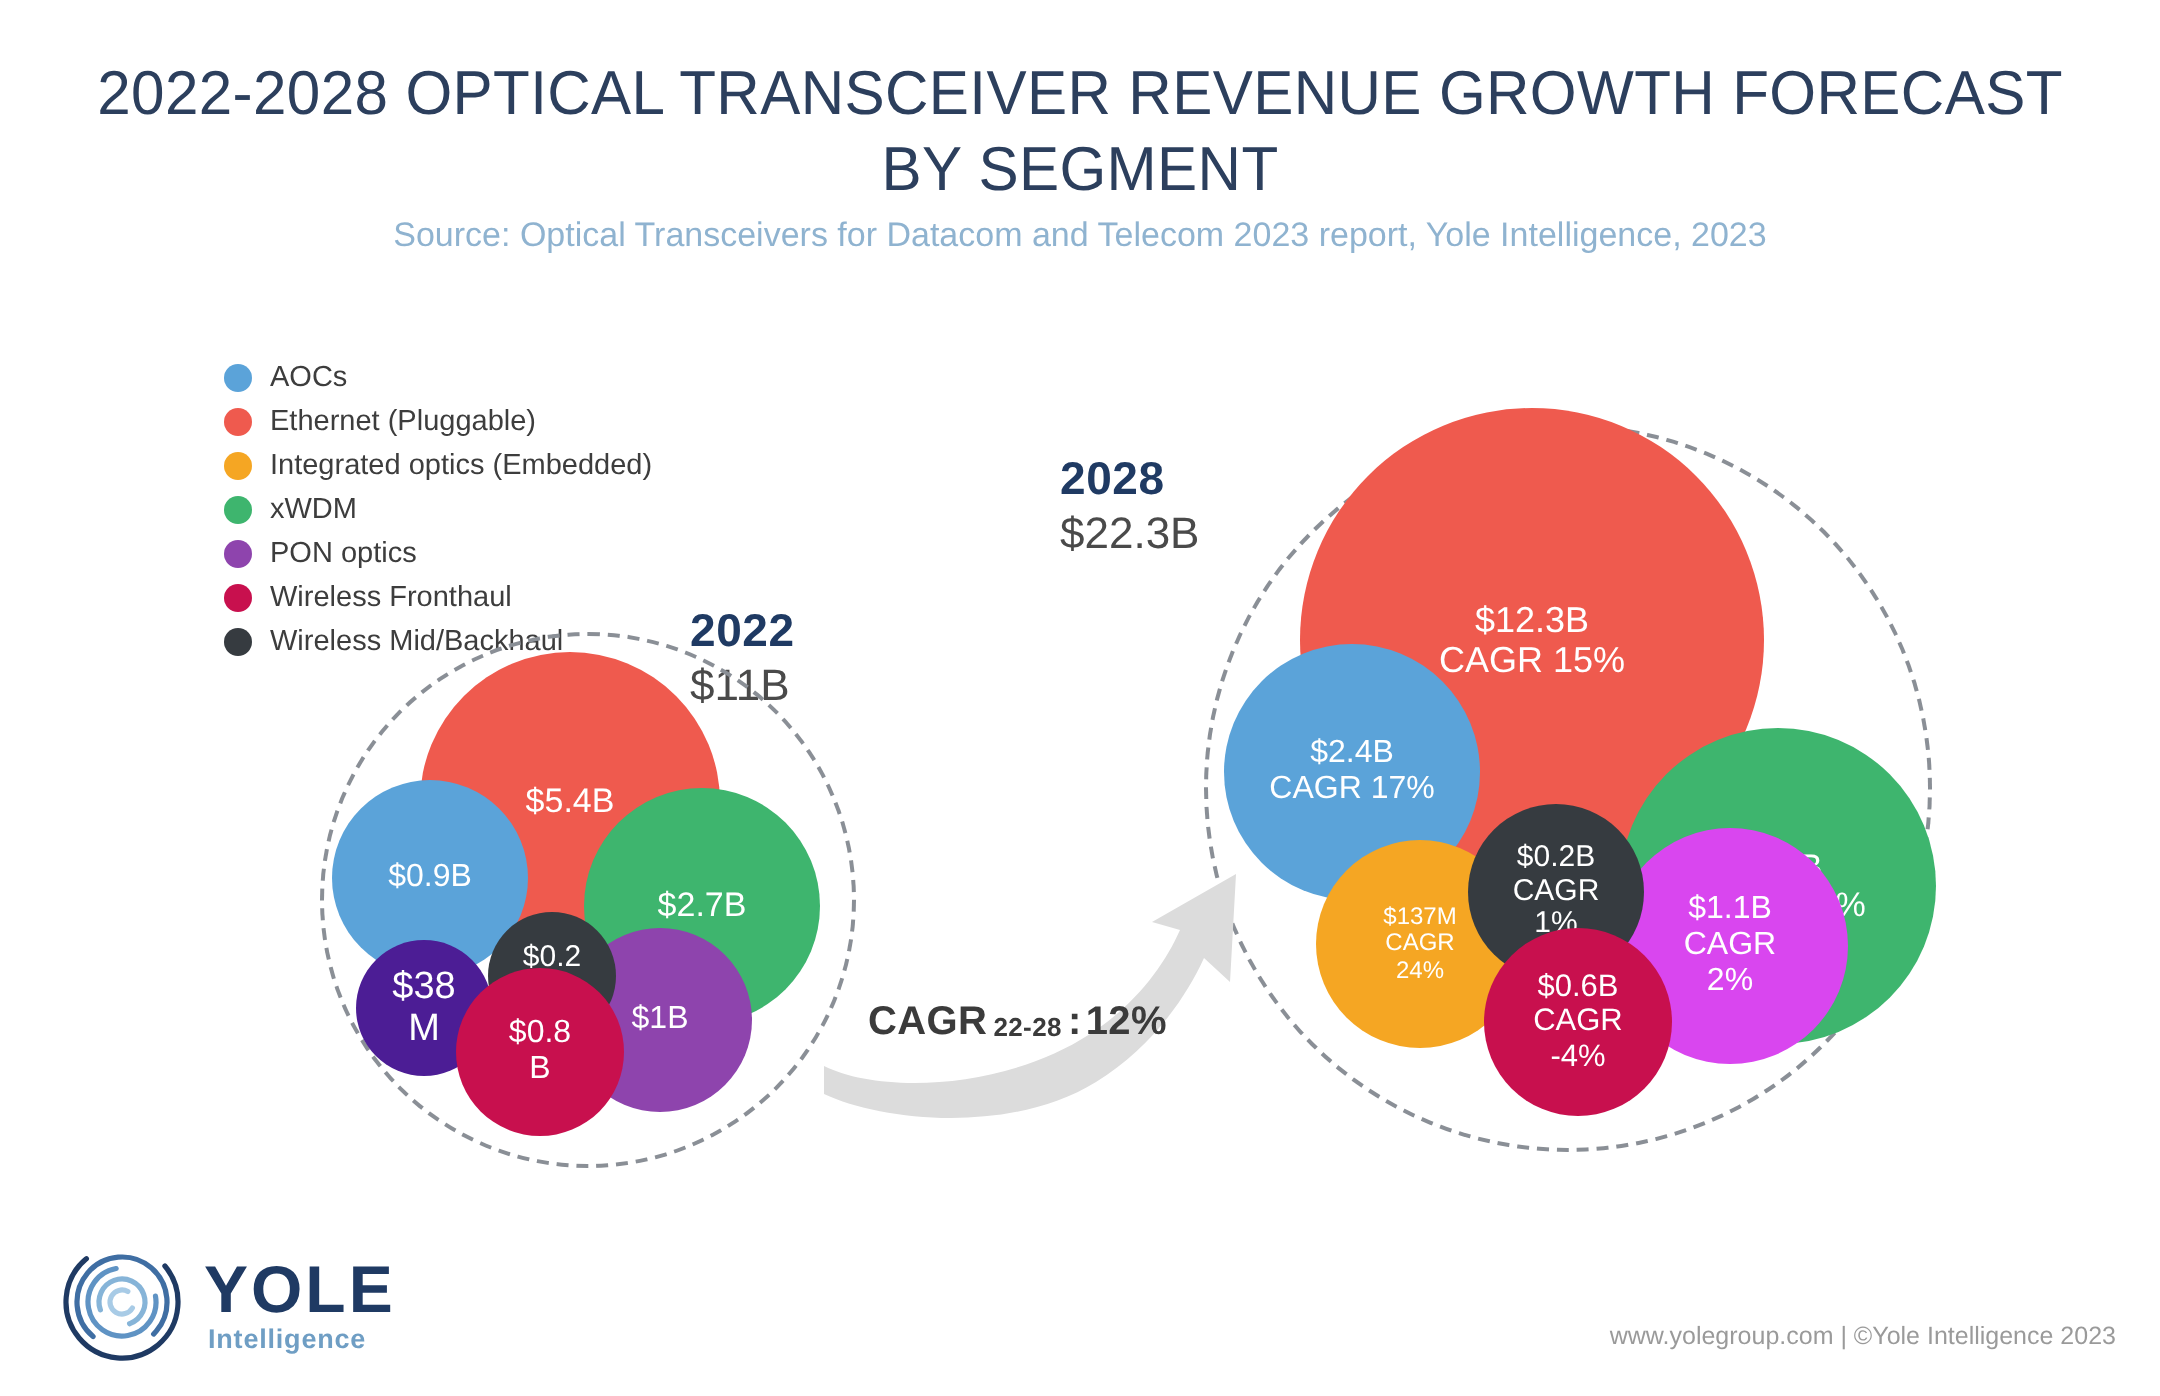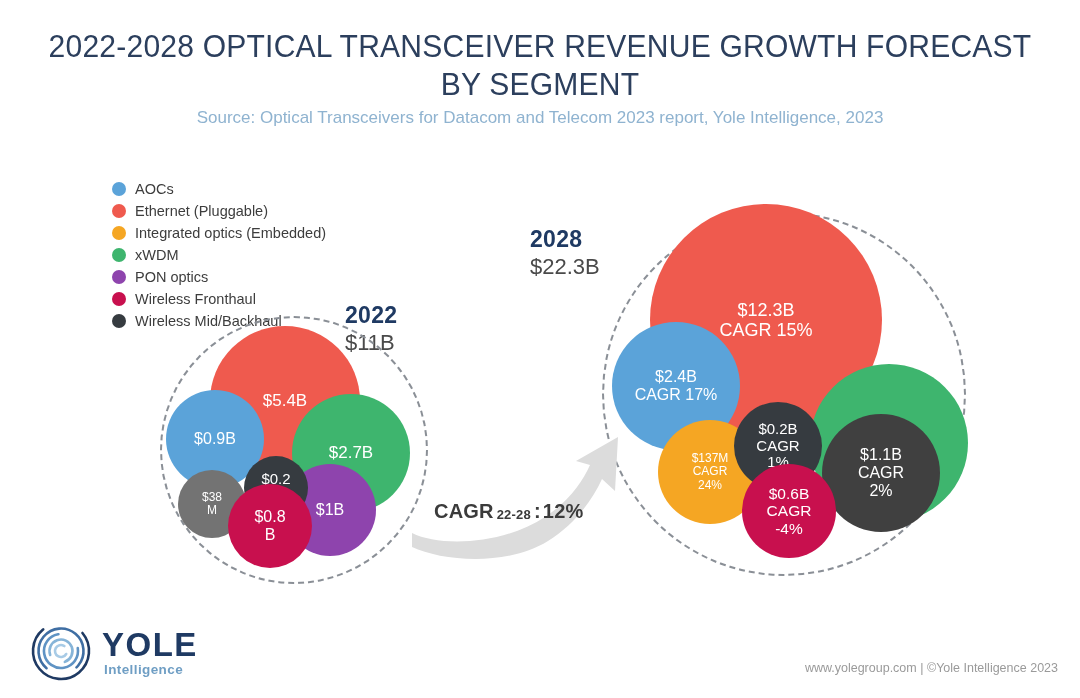--- a/index.html
+++ b/index.html
@@ -159,21 +159,21 @@
     </div>
 
     <div class="bubble" style="left:6px;top:74px;width:98px;height:98px;background:#5ba3d9;z-index:3;font-size:16px;text-align:right;">
       <span>$0.9B</span>
     </div>
 
     <div class="bubble" style="left:124px;top:148px;width:92px;height:92px;background:#8e44ad;z-index:4;font-size:16px;">
       <span>$1B</span>
     </div>
 
-    <div class="bubble" style="left:18px;top:154px;width:68px;height:68px;background:#737373;z-index:5;font-size:12px;">
+    <div class="bubble" style="left:18px;top:154px;width:68px;height:68px;background:#4c1d95;z-index:5;font-size:19px;">
       <span>$38
 M</span>
     </div>
 
     <div class="bubble" style="left:84px;top:140px;width:64px;height:64px;background:#363b40;z-index:6;font-size:15px;">
       <span>$0.2
 B</span>
     </div>
 
     <div class="bubble" style="left:68px;top:168px;width:84px;height:84px;background:#c8104e;z-index:7;font-size:16px;">
@@ -195,21 +195,21 @@
 
     <div class="bubble" style="left:10px;top:110px;width:128px;height:128px;background:#5ba3d9;z-index:3;font-size:16px;">
       <span><span>$2.4B</span><br><span>CAGR 17%</span></span>
     </div>
 
     <div class="bubble" style="left:56px;top:208px;width:104px;height:104px;background:#f5a623;z-index:4;font-size:12px;">
       <span><span>$137M</span><br><span>CAGR
 24%</span></span>
     </div>
 
-    <div class="bubble" style="left:220px;top:202px;width:118px;height:118px;background:#404040;z-index:5;font-size:16px;">
+    <div class="bubble" style="left:204px;top:202px;width:118px;height:118px;background:#d946ef;z-index:5;font-size:16px;">
       <span><span>$1.1B</span><br><span>CAGR
 2%</span></span>
     </div>
 
     <div class="bubble" style="left:132px;top:190px;width:88px;height:88px;background:#363b40;z-index:6;font-size:15px;">
       <span><span>$0.2B</span><br><span>CAGR
 1%</span></span>
     </div>
 
     <div class="bubble" style="left:140px;top:252px;width:94px;height:94px;background:#c8104e;z-index:7;font-size:15.5px;">

